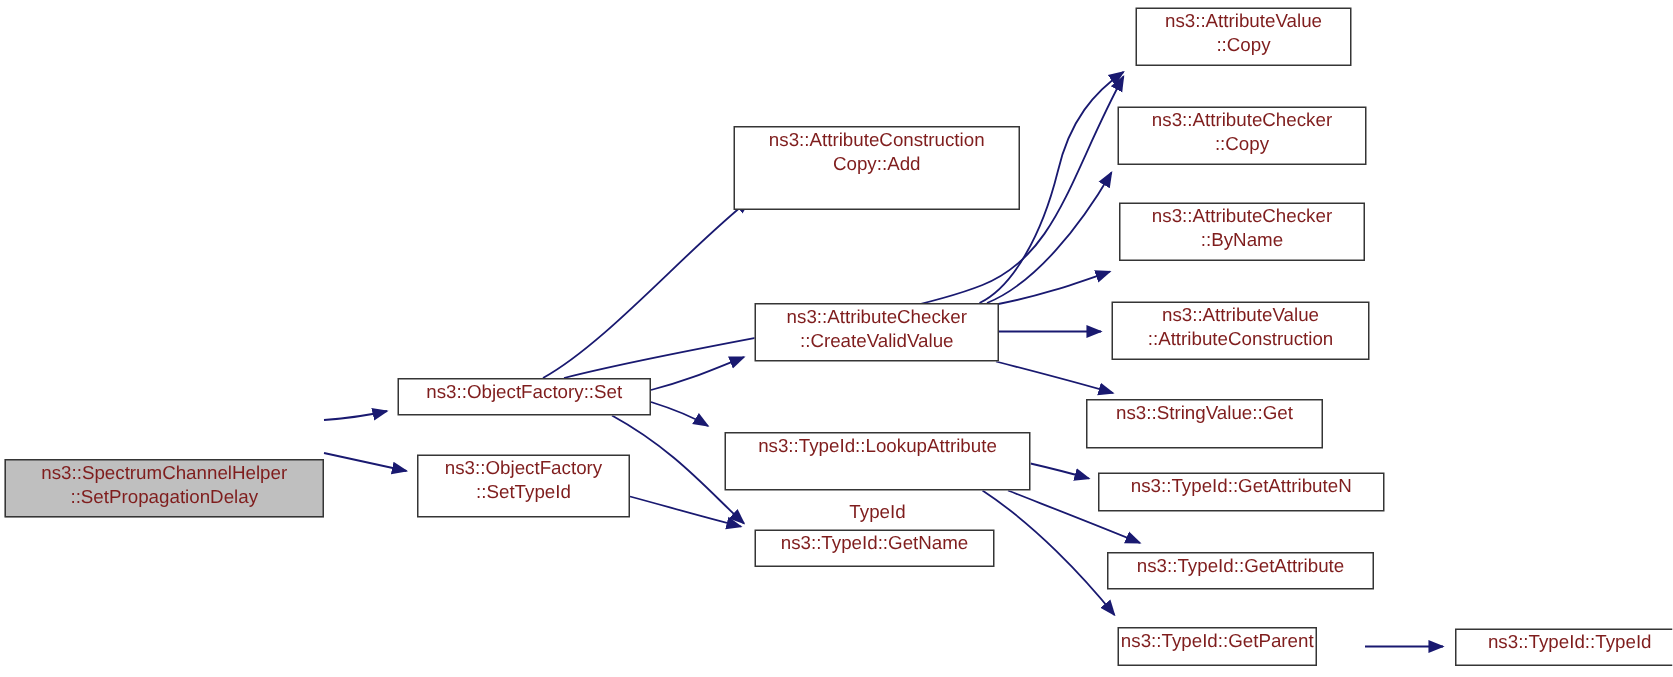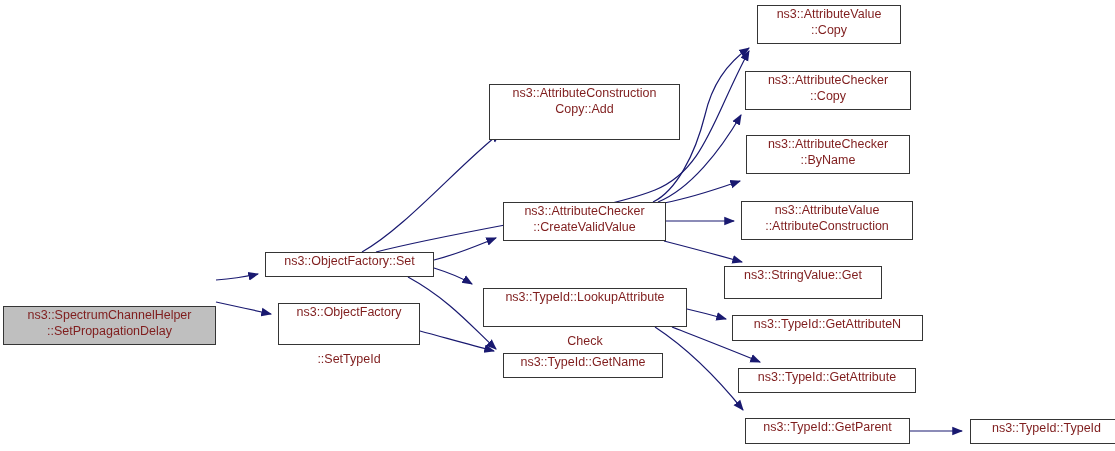--- a/index.html
+++ b/index.html
@@ -74,21 +74,21 @@
       <path d="M910,431 L962,431" fill="none" stroke="#191970" stroke-width="1.2" marker-end="url(#arrow)"></path>
     </svg>
   <div id="node-layer">
       <div class="node highlight" style="left: 3px; top: 274px; width: 213px; height: 39px; margin-top: 32px;">
         <span>ns3::SpectrumChannelHelper</span>
         <span>::SetPropagationDelay</span>
       </div>
       <div class="node" style="left: 265px; top: 252px; width: 169px; height: 25px;">
         <span>ns3::ObjectFactory::Set</span>
       </div>
-      <div class="node" style="left: 278px; top: 303px; width: 142px; height: 42px; gap: 31px;">
+      <div class="node" style="left: 278px; top: 303px; width: 142px; height: 42px;">
         <span>ns3::ObjectFactory</span>
         <span>::SetTypeId</span>
       </div>
       <div class="node" style="left: 489px; top: 84px; width: 191px; height: 56px;">
         <span>ns3::AttributeConstruction</span>
         <span>Copy::Add</span>
       </div>
       <div class="node" style="left: 757px; top: 5px; width: 144px; height: 39px;">
         <span>ns3::AttributeValue</span>
         <span>::Copy</span>
@@ -107,31 +107,31 @@
       </div>
       <div class="node" style="left: 741px; top: 201px; width: 172px; height: 39px;">
         <span>ns3::AttributeValue</span>
         <span>::AttributeConstruction</span>
       </div>
       <div class="node" style="left: 724px; top: 266px; width: 158px; height: 33px;">
         <span>ns3::StringValue::Get</span>
       </div>
       <div class="node" style="left: 483px; top: 288px; width: 204px; height: 39px; gap: 28px;">
         <span>ns3::TypeId::LookupAttribute</span>
-        <span>Check</span>
+        <span>TypeId</span>
       </div>
       <div class="node" style="left: 503px; top: 353px; width: 160px; height: 25px;">
         <span>ns3::TypeId::GetName</span>
       </div>
       <div class="node" style="left: 732px; top: 315px; width: 191px; height: 26px;">
         <span>ns3::TypeId::GetAttributeN</span>
       </div>
       <div class="node" style="left: 738px; top: 368px; width: 178px; height: 25px;">
         <span>ns3::TypeId::GetAttribute</span>
       </div>
-      <div class="node" style="left: 745px; top: 418px; width: 165px; height: 26px;">
+      <div class="node" style="left: 745px; top: 418px; width: 133px; height: 26px;">
         <span>ns3::TypeId::GetParent</span>
       </div>
       <div class="node" style="left: 970px; top: 419px; width: 153px; height: 25px;">
         <span>ns3::TypeId::TypeId</span>
       </div>
     </div>
 </div>
 
 </body></html>

